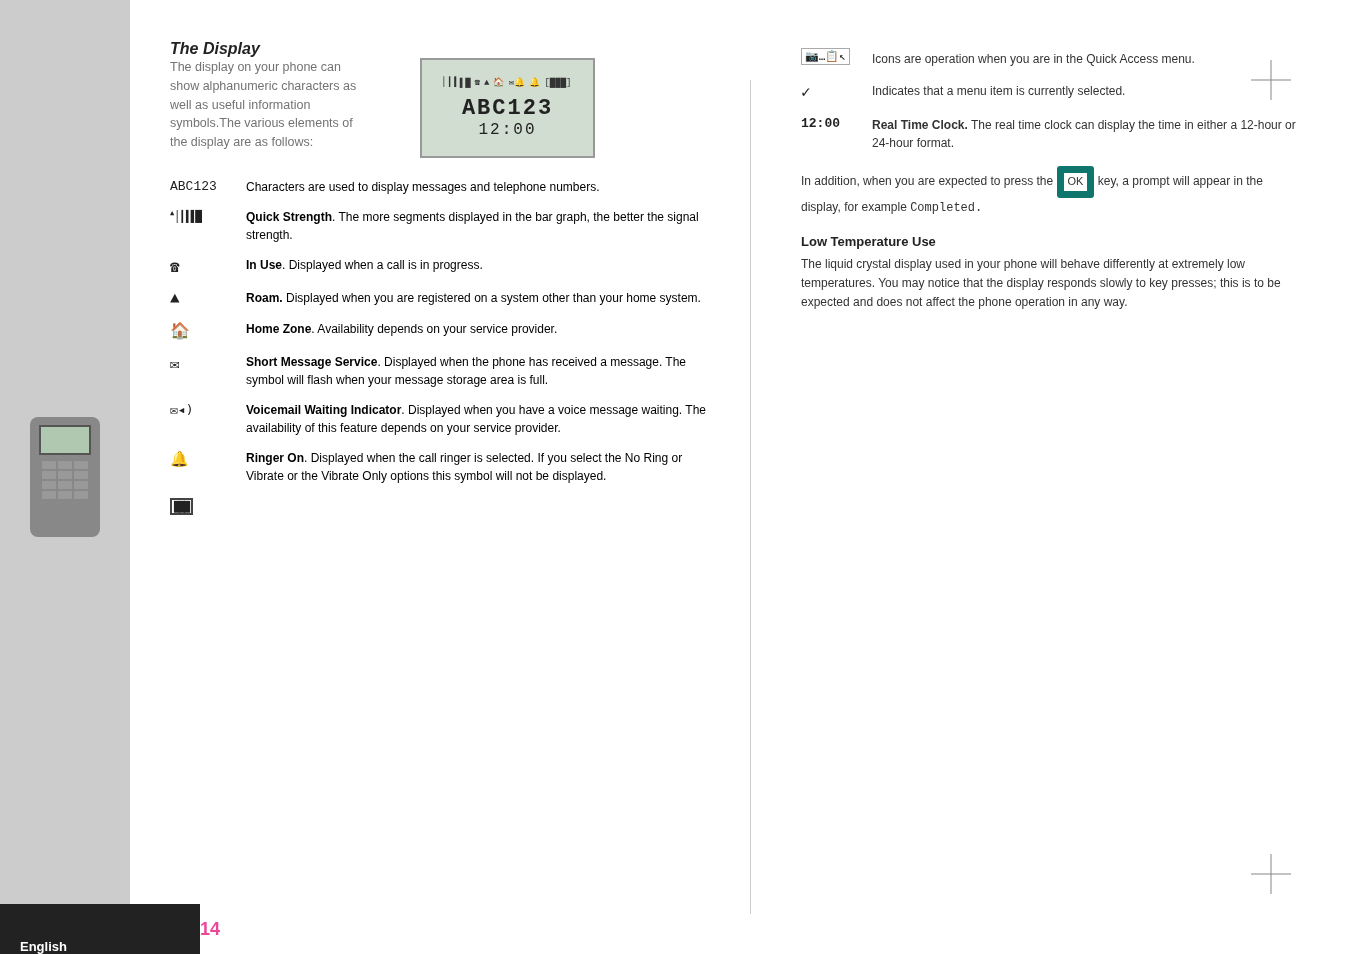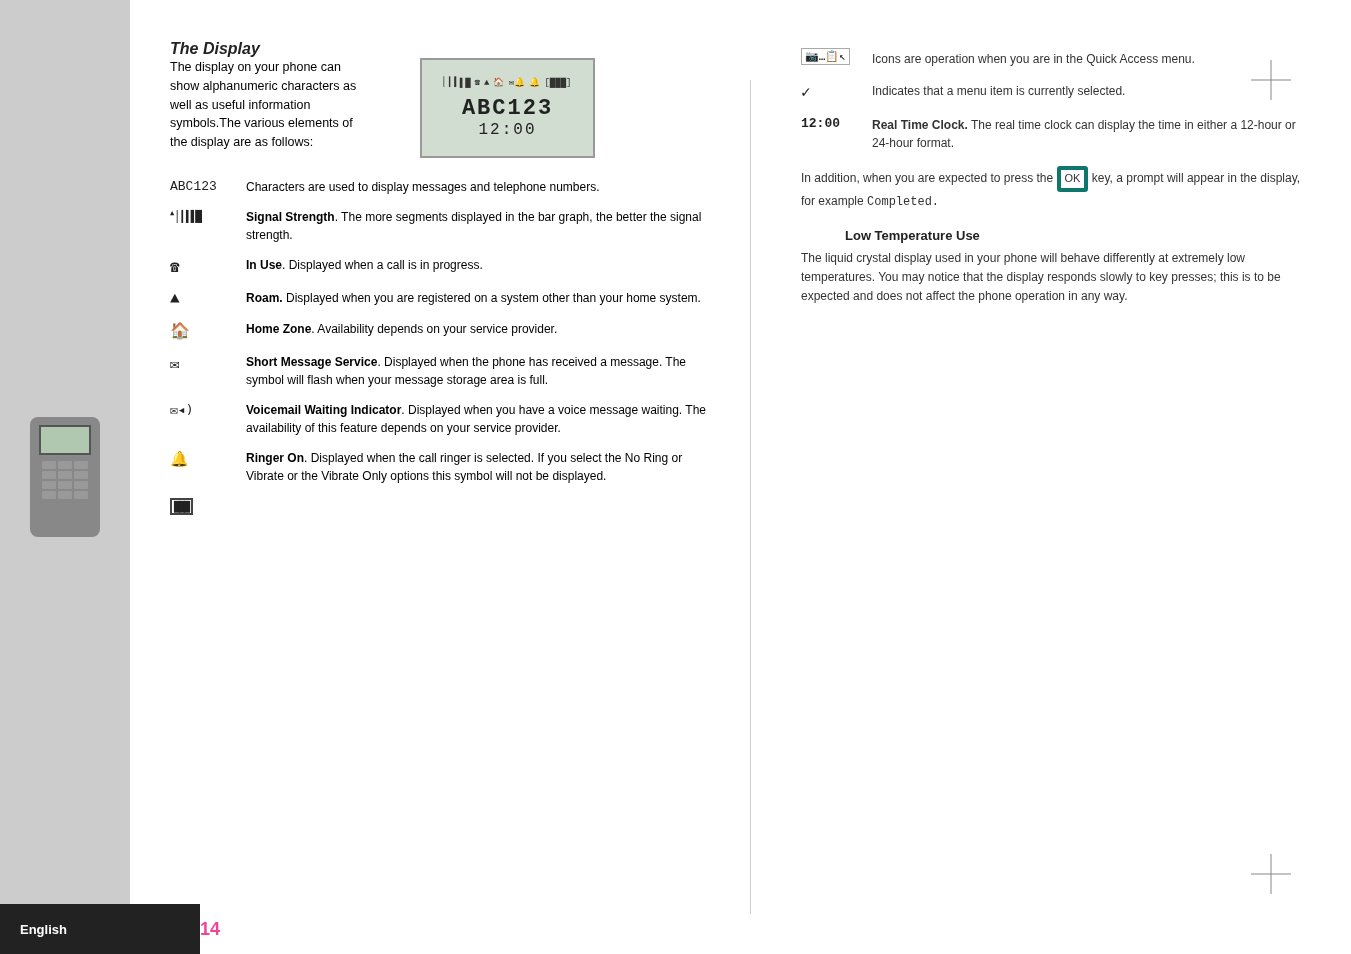--- a/index.html
+++ b/index.html
@@ -111,21 +111,21 @@
     
     .section-title {
       font-style: italic;
       font-weight: bold;
       font-size: 16px;
     }
 
     .intro-text {
       font-size: 12.5px;
       line-height: 1.5;
-      color: #000000;
+      color: #737373;
       max-width: 200px;
     }
 
     
     .phone-display-img {
       width: 175px;
       height: 100px;
       border: 2px solid #999;
       background: #d0ddd0;
       display: flex;
@@ -205,21 +205,21 @@
       font-size: 12px;
     }
     .right-feature-desc {
       font-size: 12px;
       line-height: 1.5;
       color: #333;
     }
 
     .ok-key {
       display: inline-block;
-      border: 4px solid #0f766e;
+      border: 7px solid #0f766e;
       border-radius: 3px;
       padding: 0 4px;
       font-size: 11px;
       font-family: Arial, sans-serif;
     }
 
     .ok-prompt {
       font-family: 'Courier New', monospace;
       font-size: 12px;
     }
@@ -228,21 +228,20 @@
       font-size: 12px;
       line-height: 1.6;
       color: #333;
       margin-bottom: 16px;
     }
 
     .low-temp-title {
       font-weight: bold;
       font-size: 13px;
       margin-bottom: 6px;
-      margin-left: 44px;
     }
 
     .low-temp-text {
       font-size: 12px;
       line-height: 1.6;
       color: #333;
     }
 
     
     .bottom-bar {
@@ -255,21 +254,21 @@
       align-items: center;
     }
     .bottom-bar-black {
       background: #222;
       color: #fff;
       font-size: 13px;
       font-weight: bold;
       padding: 0 20px;
       height: 100%;
       display: flex;
-      align-items: center;
+      align-items: flex-end;
       min-width: 200px;
     }
     .bottom-bar-page {
       font-size: 18px;
       font-weight: bold;
       color: #ec4899;
     }
   </style>
 </head>
 <body>
@@ -330,21 +329,21 @@
           <div class="feature-desc">Characters are used to display messages and telephone numbers.</div>
         </div>
 
         <div class="feature-row">
           <div class="feature-icon">
             <span style="font-family:monospace; font-size:11px; letter-spacing:-2px;">
               <span style="font-size:7px; vertical-align:top;">▲</span>
               <span>▏▎▍▌█</span>
             </span>
           </div>
-          <div class="feature-desc"><strong>Signal Strength</strong>. The more segments displayed in the bar graph, the better the signal strength.</div>
+          <div class="feature-desc"><strong>Quick Strength</strong>. The more segments displayed in the bar graph, the better the signal strength.</div>
         </div>
 
         <div class="feature-row">
           <div class="feature-icon" style="font-size:16px;">☎</div>
           <div class="feature-desc"><strong>In Use</strong>. Displayed when a call is in progress.</div>
         </div>
 
         <div class="feature-row">
           <div class="feature-icon" style="font-size:16px;">▲</div>
           <div class="feature-desc"><strong>Roam.</strong> Displayed when you are registered on a system other than your home system.</div>

